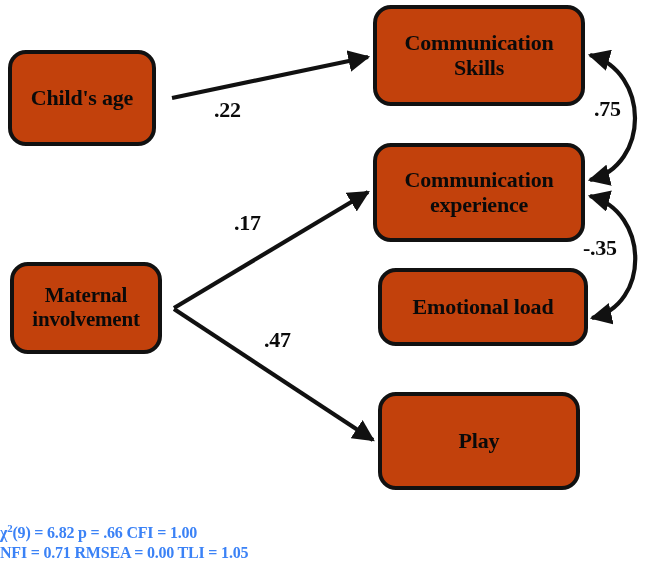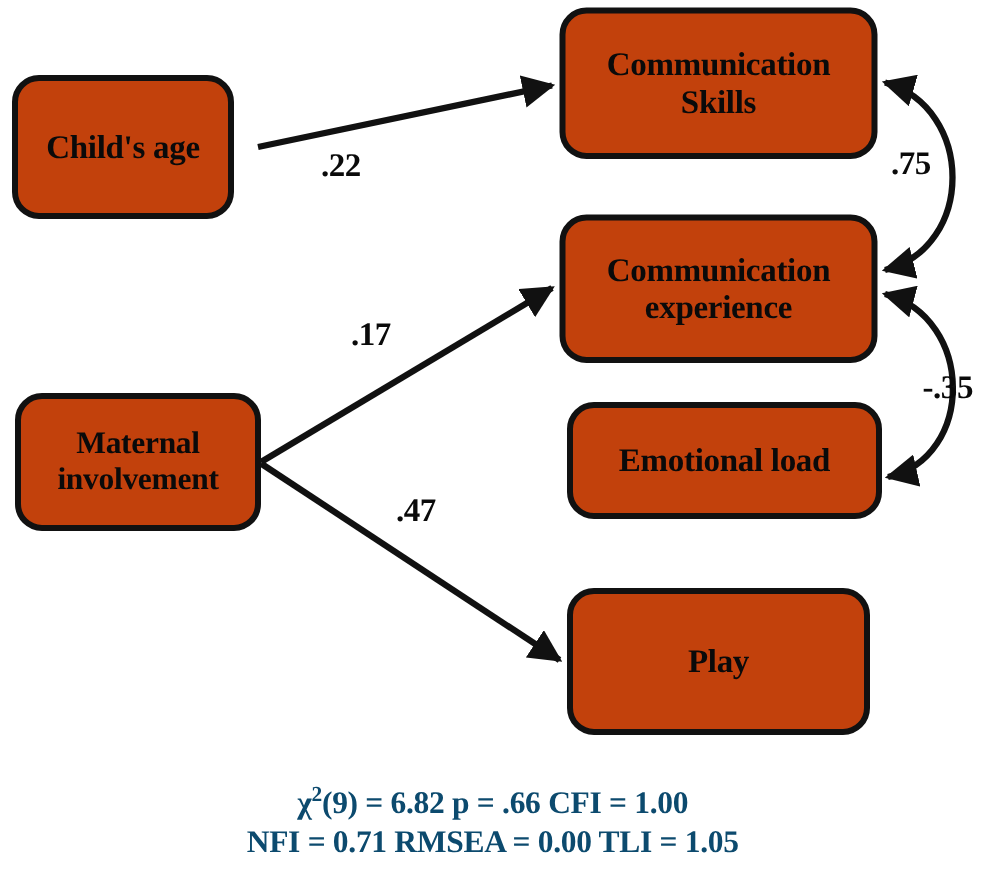--- a/index.html
+++ b/index.html
@@ -51,25 +51,25 @@
     font-family: "Liberation Serif", "DejaVu Serif", serif;
     font-size: 22px;
     letter-spacing: -0.3px;
     z-index: 4;
     white-space: nowrap;
   }
   .fit-stats {
     position: absolute;
     left: 0;
     right: 0;
-    text-align: center;
-    color: #0c4a6e;
+    text-align: left;
+    color: #3b82f6;
     font-weight: bold;
     font-family: "Liberation Serif", "DejaVu Serif", serif;
-    font-size: 21px;
+    font-size: 16px;
     letter-spacing: -0.2px;
     z-index: 4;
     white-space: nowrap;
   }
   .fit-line { display: block; line-height: 1.25; }
   sup { font-size: 0.68em; vertical-align: super; }
 </style>
 </head>
 <body>
 
@@ -100,21 +100,21 @@
 
     <g>
       <path d="M 590 196 C 650 212, 650 305, 592 318" fill="none" stroke="#111111" stroke-width="4.2" marker-start="url(#arrowhead)" marker-end="url(#arrowhead)"></path>
     </g>
   </svg>
 
   <div class="node-box" style="left: 8px; top: 50px; width: 148px; height: 96px; font-size: 22px;">
     <span class="node-label">Child's age</span>
   </div>
 
-  <div class="node-box" style="left: 10px; top: 262px; width: 164px; height: 92px; font-size: 21px;">
+  <div class="node-box" style="left: 10px; top: 262px; width: 152px; height: 92px; font-size: 21px;">
     <span class="node-label">Maternal
 involvement</span>
   </div>
 
   <div class="node-box" style="left: 373px; top: 5px; width: 212px; height: 101px; font-size: 22px;">
     <span class="node-label">Communication
 Skills</span>
   </div>
 
   <div class="node-box" style="left: 373px; top: 143px; width: 212px; height: 99px; font-size: 22px;">
@@ -127,21 +127,21 @@
   </div>
 
   <div class="node-box" style="left: 378px; top: 392px; width: 202px; height: 98px; font-size: 22px;">
     <span class="node-label">Play</span>
   </div>
 
   <div class="edge-label" style="left: 214px; top: 97px;">.22</div>
   <div class="edge-label" style="left: 234px; top: 210px;">.17</div>
   <div class="edge-label" style="left: 264px; top: 327px;">.47</div>
   <div class="edge-label" style="left: 594px; top: 96px;">.75</div>
-  <div class="edge-label" style="left: 583px; top: 245px; margin-left: 32px;">-.35</div>
+  <div class="edge-label" style="left: 583px; top: 235px;">-.35</div>
 
   <div class="fit-stats" style="top:522px;">
     <span class="fit-line">
       <span>χ</span><sup>2</sup><span>(9) = 6.82 p = .66 CFI = 1.00</span>
     </span>
     <span class="fit-line">NFI = 0.71 RMSEA = 0.00 TLI = 1.05</span>
   </div>
 
 </div>
 

